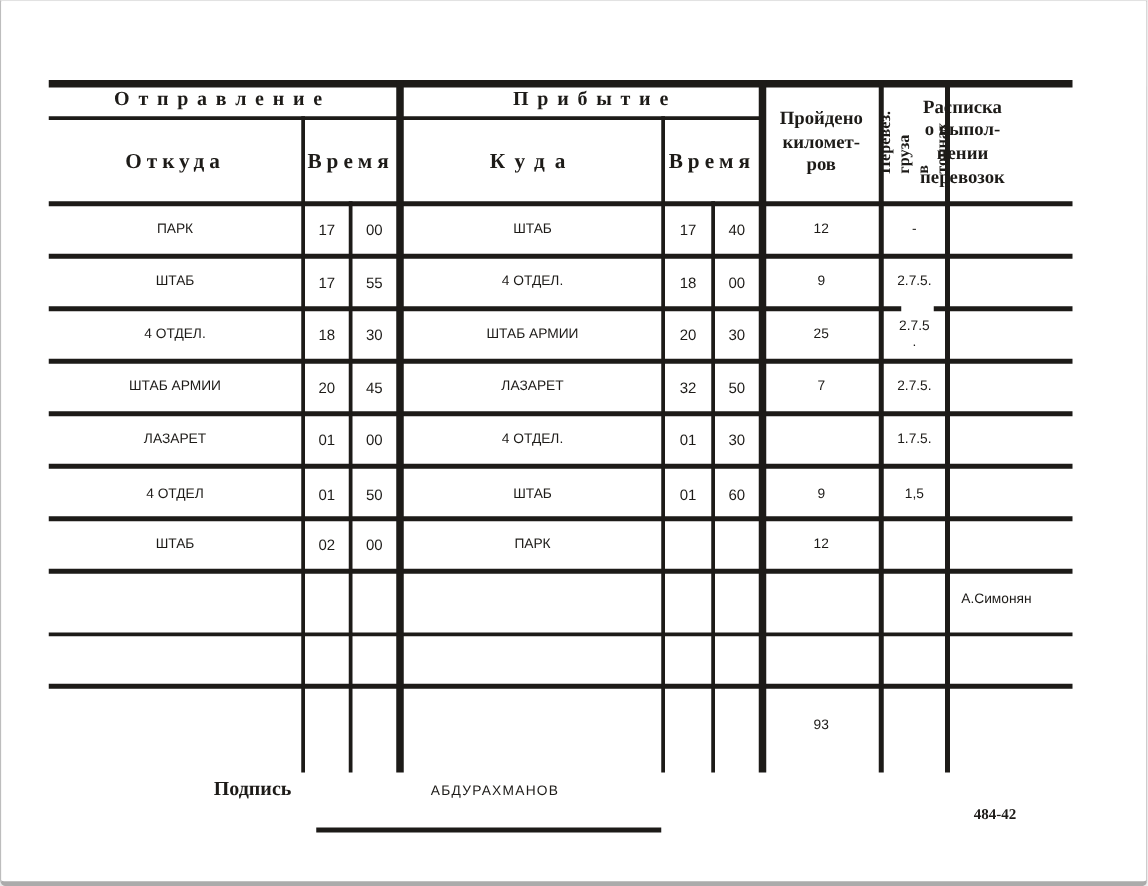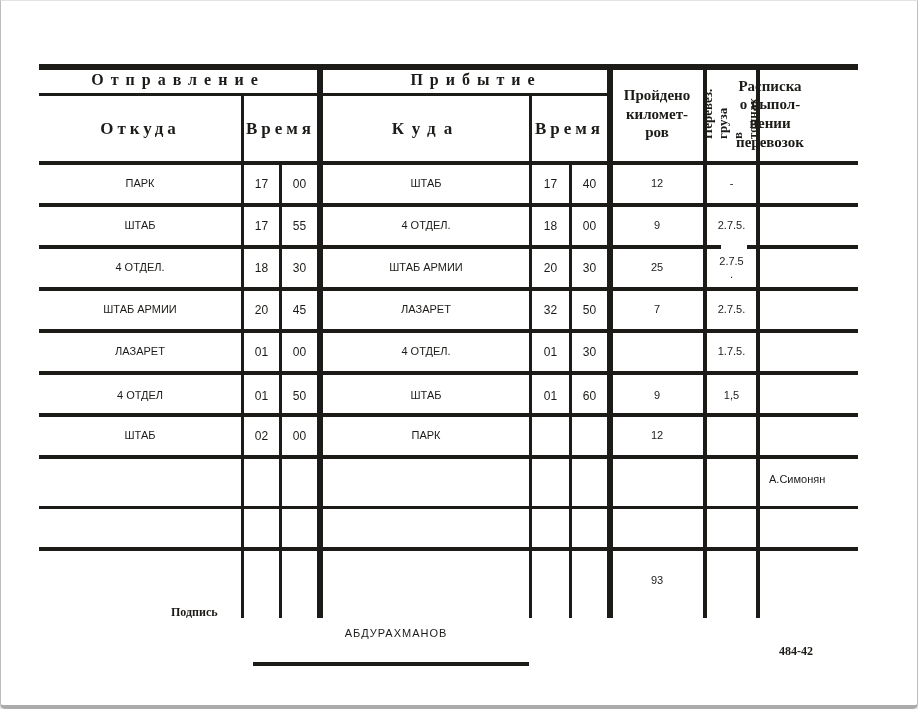--- a/index.html
+++ b/index.html
@@ -40,21 +40,21 @@
   .col-km{left:610px;width:92px}
   .col-ton{left:706px;width:49px}
   .col-rec{left:759px;width:98px}
   
   .r1{top:164px;height:38px}.r2{top:206px;height:38px}.r3{top:248px;height:38px}
   .r4{top:290px;height:38px}.r5{top:332px;height:38px}.r6{top:374px;height:42px}
   .r7{top:416px;height:38px}.r8{top:458px;height:47px}
   .r10{top:550px;height:60px}
   
   #sig-name{left:300px;top:626px;width:190px;text-align:center;font-size:11px;letter-spacing:1px;}
-  #sig-label{left:170px;top:604px;font-family:"Liberation Serif",serif;font-weight:bold;font-size:12px;}
+  #sig-label{left:170px;top:622px;font-family:"Liberation Serif",serif;font-weight:bold;font-size:16px;}
   #sig-line{left:252px;top:661px;width:276px;height:4px;background:#1d1b18;}
   #form-no{left:778px;top:643px;width:90px;font-family:"Liberation Serif",serif;font-weight:bold;font-size:12px;}
 </style>
 </head>
 <body>
 
 <div id="page">
 
 
   <div class="ln" style="left:38px;top:63px;width:819px;height:6px"></div>

